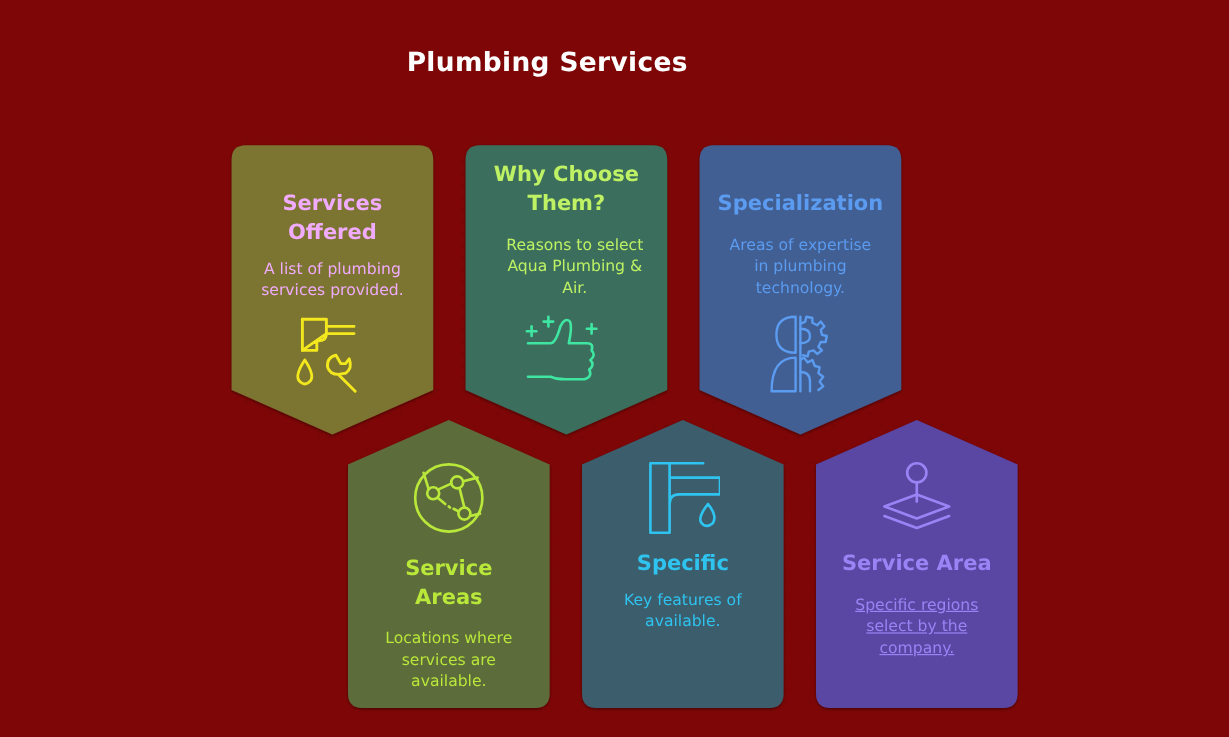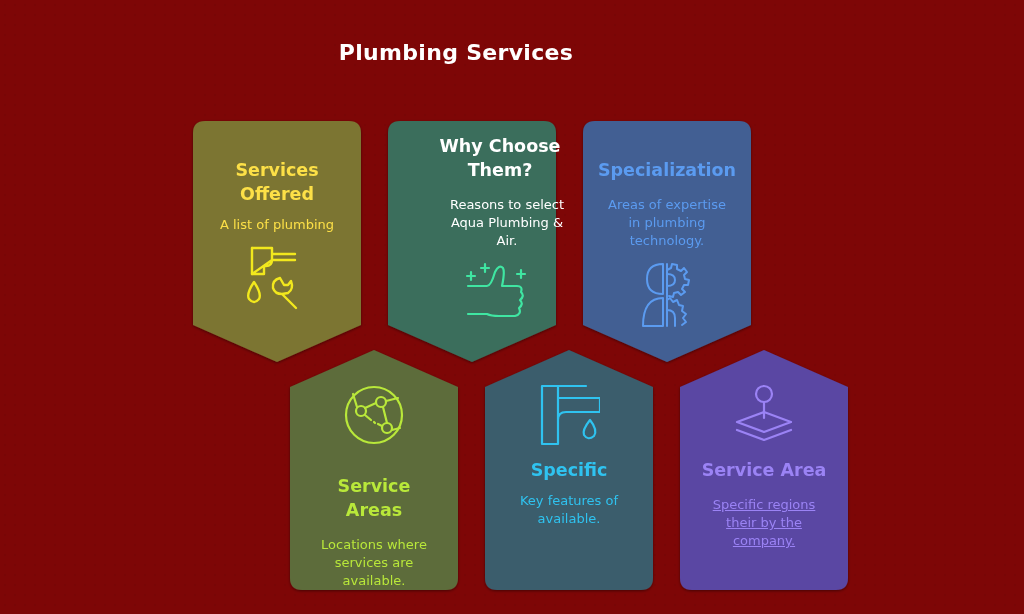--- a/index.html
+++ b/index.html
@@ -36,37 +36,38 @@
 
   <path filter="url(#sh)" fill="#7b7432" d="M205,121 H349 Q361,121 361,133 V325 L277,362 L193,325 V133 Q193,121 205,121 Z"></path>
   <path filter="url(#sh)" fill="#3b6e5b" d="M400,121 H544 Q556,121 556,133 V325 L472,362 L388,325 V133 Q388,121 400,121 Z"></path>
   <path filter="url(#sh)" fill="#425f93" d="M595,121 H739 Q751,121 751,133 V325 L667,362 L583,325 V133 Q583,121 595,121 Z"></path>
 
   <path filter="url(#sh)" fill="#5d6c3b" d="M290,387 L374,350 L458,387 V578 Q458,590 446,590 H302 Q290,590 290,578 Z"></path>
   <path filter="url(#sh)" fill="#3a5d6c" d="M485,387 L569,350 L653,387 V578 Q653,590 641,590 H497 Q485,590 485,578 Z"></path>
   <path filter="url(#sh)" fill="#5a46a3" d="M680,387 L764,350 L848,387 V578 Q848,590 836,590 H692 Q680,590 680,578 Z"></path>
 </svg>
 
-<div class="card" style="left:193px; top:158px; color:#fde047;">
+<div class="card" style="left:193px; top:158px; color:#f0abfc;">
   <div class="head">
     <div>Services</div>
     <div>Offered</div>
   </div>
   <div class="desc">
     <div>A list of plumbing</div>
+    <div>services provided.</div>
   </div>
   <svg class="icon" width="70" height="66" viewBox="0 0 70 66" style="margin-top:10px;" fill="none" stroke="#f2e81d" stroke-width="2.4" stroke-linecap="round" stroke-linejoin="round">
     <path d="M10,4 H30 V10 H53 M30,16 H53 M30,10 V16 M30,16 Q30,22 24,22 H22 V30 H10 Z"></path>
     <path d="M10,4 V30"></path>
     <path d="M12,38 Q4,50 7,55 Q12,61 17,55 Q20,50 12,38 Z"></path>
     <path d="M38,34 Q30,36 31,44 Q33,50 40,50 L54,64 M38,34 L42,41 L46,41 L49,37 Q52,45 46,49 M40,50 L46,49"></path>
   </svg>
 </div>
 
-<div class="card" style="left:388px; top:134px; color:#ffffff;margin-left:28px;">
+<div class="card" style="left:388px; top:134px; color:#bef264;">
   <div class="head">
     <div>Why Choose</div>
     <div>Them?</div>
   </div>
   <div class="desc" style="margin-top:14px;padding-left:28px;">
     <div>Reasons to select</div>
     <div>Aqua Plumbing &amp;</div>
     <div>Air.</div>
   </div>
   <svg class="icon" width="70" height="62" viewBox="0 0 70 62" style="margin-top:12px;" fill="none" stroke="#3fe6a2" stroke-width="2.2" stroke-linecap="round" stroke-linejoin="round">
@@ -96,21 +97,21 @@
 </div>
 
 <div class="card" style="left:290px; top:384px; color:#b9e83a;">
   <svg class="icon" width="62" height="62" viewBox="0 0 62 62" fill="none" stroke="#b9e83a" stroke-width="2.2" stroke-linecap="round" stroke-linejoin="round">
     <circle cx="31" cy="31" r="28"></circle>
     <circle cx="18" cy="27" r="5"></circle>
     <circle cx="38" cy="18" r="5"></circle>
     <circle cx="44" cy="44" r="5"></circle>
     <path d="M22,24 L33,19 M43,17 L55,14 M40,23 L44,39 M14,23 L10,10 M49,46 L57,44 M22,31 L28,36 M31,38 L32,39 M35,40 L39,42"></path>
   </svg>
-  <div class="head" style="margin-top:28px;">
+  <div class="head" style="margin-top:16px;">
     <div>Service</div>
     <div>Areas</div>
   </div>
   <div class="desc" style="margin-top:14px;">
     <div>Locations where</div>
     <div>services are</div>
     <div>available.</div>
   </div>
 </div>
 
@@ -133,16 +134,16 @@
     <circle cx="31" cy="10" r="8"></circle>
     <path d="M31,18 V34"></path>
     <path d="M4,38 L31,28 L58,38 L31,48 Z"></path>
     <path d="M4,46 L31,56 L58,46"></path>
   </svg>
   <div class="head" style="margin-top:12px;">
     <div>Service Area</div>
   </div>
   <div class="desc" style="margin-top:14px;text-decoration:underline;">
     <div>Specific regions</div>
-    <div>their by the</div>
+    <div>select by the</div>
     <div>company.</div>
   </div>
 </div>
 
 </body></html>

